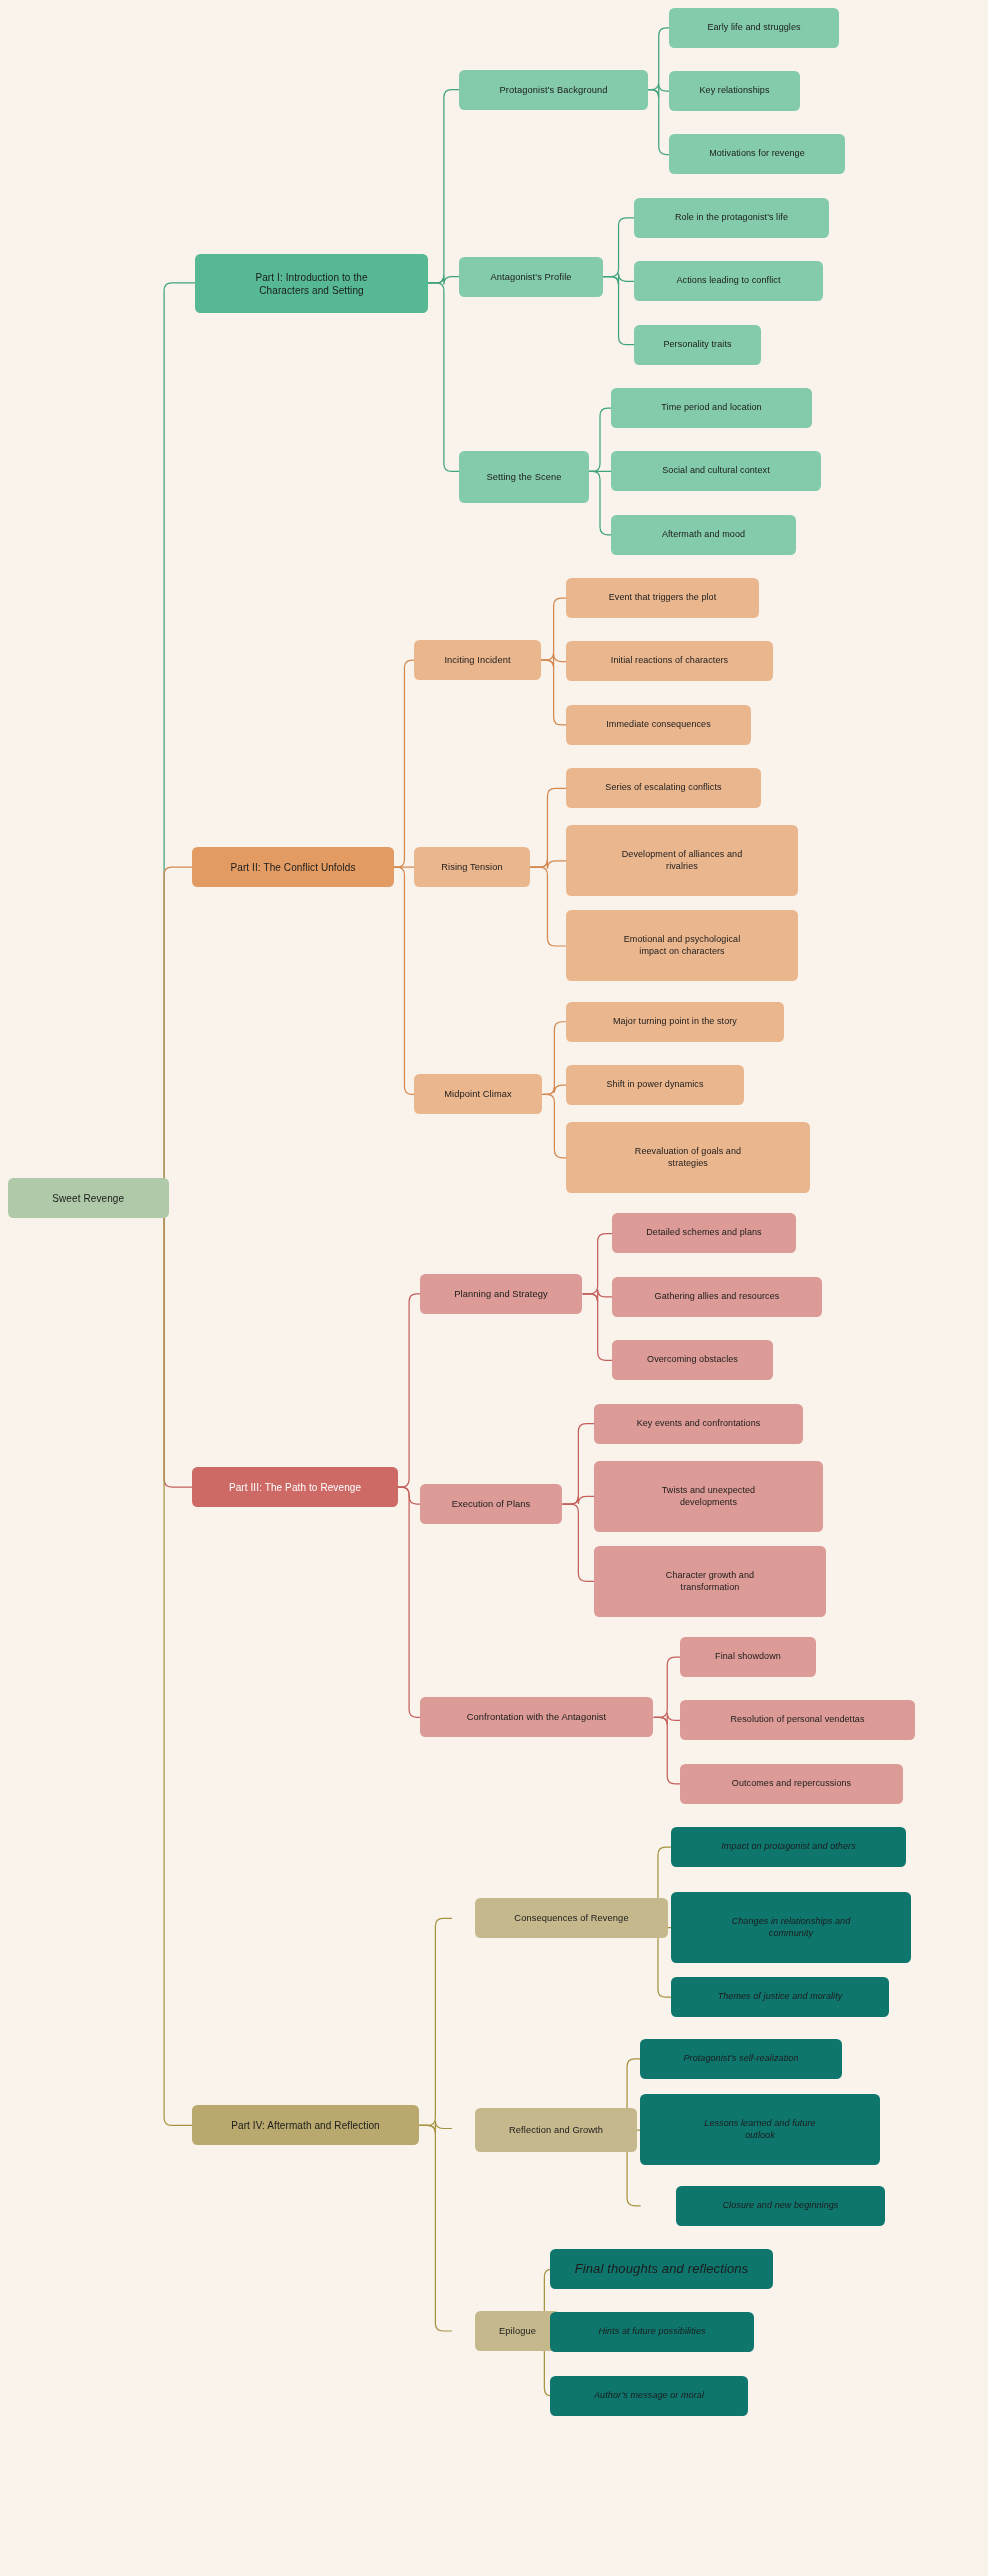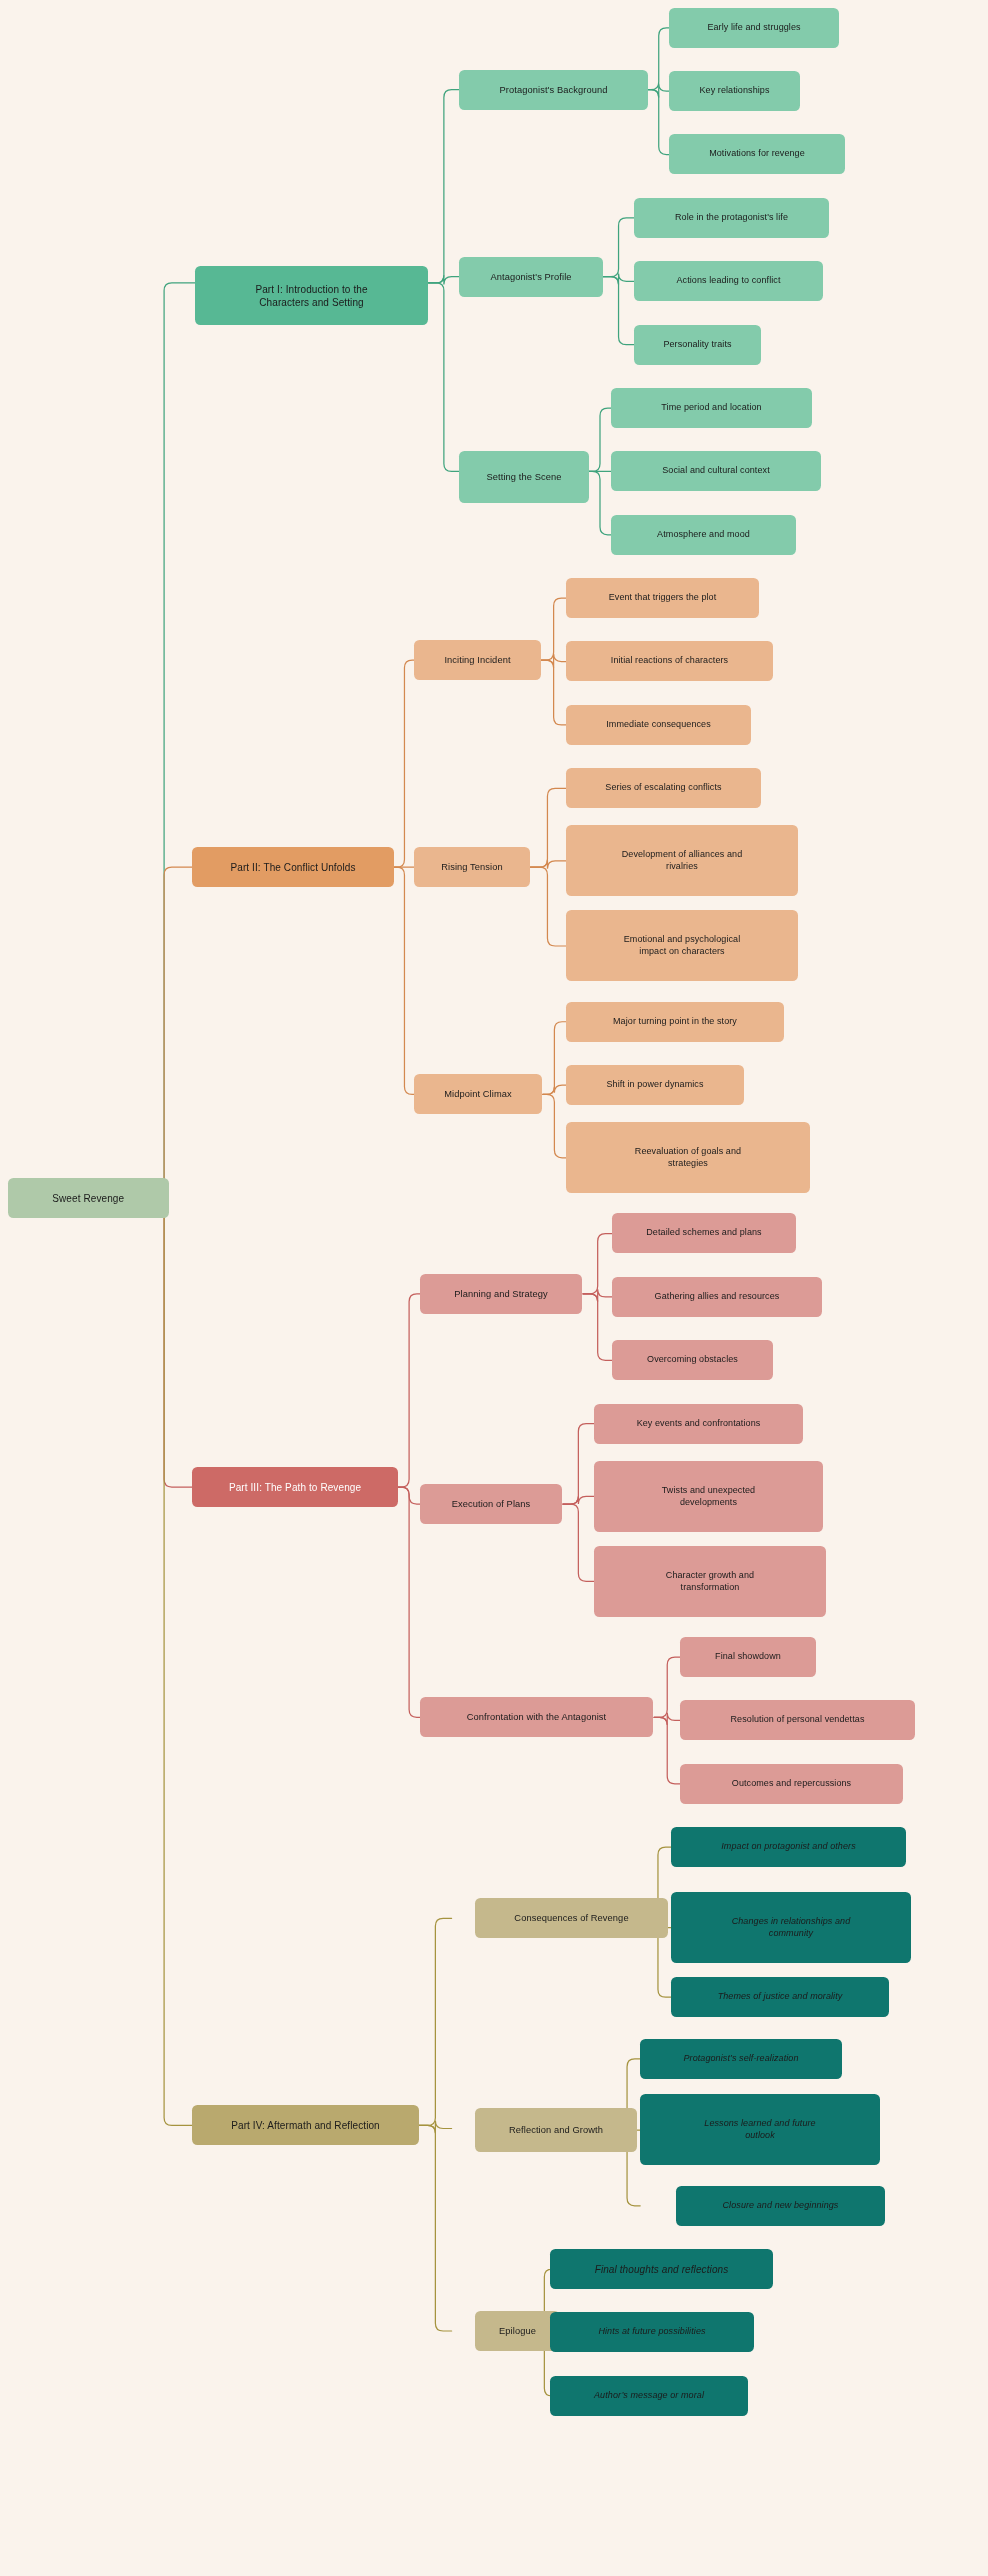--- a/index.html
+++ b/index.html
@@ -114,34 +114,34 @@
       <path d="M 794 2754 L 801 2754 Q 811 2754 811 2744 L 811 2674 Q 811 2664 821 2664 L 828 2664" fill="none" stroke="#a5933f" stroke-width="1.6" stroke-linecap="round"></path>
       <path d="M 794 2754 L 801 2754 Q 811 2754 811 2764 L 811 2746 Q 811 2756 821 2756 L 828 2756" fill="none" stroke="#a5933f" stroke-width="1.6" stroke-linecap="round"></path>
       <path d="M 794 2754 L 801 2754 Q 811 2754 811 2764 L 811 2844 Q 811 2854 821 2854 L 828 2854" fill="none" stroke="#a5933f" stroke-width="1.6" stroke-linecap="round"></path>
       <path d="M 542 2750 L 553 2750 Q 563 2750 563 2760 L 563 3006 Q 563 3016 573 3016 L 584 3016" fill="none" stroke="#a5933f" stroke-width="1.6" stroke-linecap="round"></path>
       <path d="M 694 3016 L 694 3016 Q 704 3016 704 3006 L 704 2946 Q 704 2936 714 2936 L 712 2936" fill="none" stroke="#a5933f" stroke-width="1.6" stroke-linecap="round"></path>
       <path d="M 694 3016 L 694 3016 Q 704 3016 704 3026 L 704 3008 Q 704 3018 714 3018 L 712 3018" fill="none" stroke="#a5933f" stroke-width="1.6" stroke-linecap="round"></path>
       <path d="M 694 3016 L 694 3016 Q 704 3016 704 3026 L 704 3090 Q 704 3100 714 3100 L 712 3100" fill="none" stroke="#a5933f" stroke-width="1.6" stroke-linecap="round"></path>
     </svg>
   <div id="node-layer">
       <div class="node root" style="left: 7.7px; top: 1178px; width: 161px; height: 40px; font-size: 10px;"><span>Sweet Revenge</span></div>
-      <div class="node part p1" style="left: 195px; top: 266px; width: 233px; height: 59px; font-size: 10px;"><span>Part I: Introduction to the
+      <div class="node part p1" style="left: 195px; top: 254px; width: 233px; height: 59px; font-size: 10px;"><span>Part I: Introduction to the
 Characters and Setting</span></div>
       <div class="node sub1" style="left: 459px; top: 70px; width: 189px; height: 40px; font-size: 9.3px;"><span>Protagonist's Background</span></div>
       <div class="node leaf1" style="left: 669px; top: 7.7px; width: 170px; height: 40px; font-size: 9px;"><span>Early life and struggles</span></div>
       <div class="node leaf1" style="left: 669px; top: 71px; width: 131px; height: 40px; font-size: 9px;"><span>Key relationships</span></div>
       <div class="node leaf1" style="left: 669px; top: 134px; width: 176px; height: 40px; font-size: 9px;"><span>Motivations for revenge</span></div>
       <div class="node sub1" style="left: 459px; top: 257px; width: 144px; height: 40px; font-size: 9.3px;"><span>Antagonist's Profile</span></div>
       <div class="node leaf1" style="left: 634px; top: 198px; width: 195px; height: 40px; font-size: 9px;"><span>Role in the protagonist's life</span></div>
       <div class="node leaf1" style="left: 634px; top: 261px; width: 189px; height: 40px; font-size: 9px;"><span>Actions leading to conflict</span></div>
       <div class="node leaf1" style="left: 634px; top: 325px; width: 127px; height: 40px; font-size: 9px;"><span>Personality traits</span></div>
       <div class="node sub1" style="left: 459px; top: 451px; width: 130px; height: 52px; font-size: 9.3px;"><span>Setting the Scene</span></div>
       <div class="node leaf1" style="left: 611px; top: 388px; width: 201px; height: 40px; font-size: 9px;"><span>Time period and location</span></div>
       <div class="node leaf1" style="left: 611px; top: 451px; width: 210px; height: 40px; font-size: 9px;"><span>Social and cultural context</span></div>
-      <div class="node leaf1" style="left: 611px; top: 515px; width: 185px; height: 40px; font-size: 9px;"><span>Atmosphere and mood</span></div>
+      <div class="node leaf1" style="left: 611px; top: 515px; width: 185px; height: 40px; font-size: 9px;"><span>Aftermath and mood</span></div>
       <div class="node part p2" style="left: 192px; top: 847px; width: 202px; height: 40px; font-size: 10px;"><span>Part II: The Conflict Unfolds</span></div>
       <div class="node sub2" style="left: 414px; top: 640px; width: 127px; height: 40px; font-size: 9.3px;"><span>Inciting Incident</span></div>
       <div class="node leaf2" style="left: 566px; top: 578px; width: 193px; height: 40px; font-size: 9px;"><span>Event that triggers the plot</span></div>
       <div class="node leaf2" style="left: 566px; top: 641px; width: 207px; height: 40px; font-size: 9px;"><span>Initial reactions of characters</span></div>
       <div class="node leaf2" style="left: 566px; top: 705px; width: 185px; height: 40px; font-size: 9px;"><span>Immediate consequences</span></div>
       <div class="node sub2" style="left: 414px; top: 847px; width: 116px; height: 40px; font-size: 9.3px;"><span>Rising Tension</span></div>
       <div class="node leaf2" style="left: 566px; top: 768px; width: 195px; height: 40px; font-size: 9px;"><span>Series of escalating conflicts</span></div>
       <div class="node leaf2" style="left: 566px; top: 825px; width: 232px; height: 71px; font-size: 9px;"><span>Development of alliances and
 rivalries</span></div>
       <div class="node leaf2" style="left: 566px; top: 910px; width: 232px; height: 71px; font-size: 9px;"><span>Emotional and psychological
@@ -171,18 +171,18 @@
       <div class="node leaf4" style="left: 671px; top: 1827px; width: 235px; height: 40px; font-size: 9px;"><span>Impact on protagonist and others</span></div>
       <div class="node leaf4" style="left: 671px; top: 1892px; width: 240px; height: 71px; font-size: 9px;"><span>Changes in relationships and
 community</span></div>
       <div class="node leaf4" style="left: 671px; top: 1977px; width: 218px; height: 40px; font-size: 9px;"><span>Themes of justice and morality</span></div>
       <div class="node sub4" style="left: 451px; top: 2108px; width: 162px; height: 44px; font-size: 9.3px; align-items: center;"><span>Reflection and Growth</span></div>
       <div class="node leaf4" style="left: 640px; top: 2039px; width: 202px; height: 40px; font-size: 9px;"><span>Protagonist’s self-realization</span></div>
       <div class="node leaf4" style="left: 640px; top: 2094px; width: 240px; height: 71px; font-size: 9px;"><span>Lessons learned and future
 outlook</span></div>
       <div class="node leaf4" style="left: 640px; top: 2186px; width: 209px; height: 40px; font-size: 9px; margin-left: 36px;"><span>Closure and new beginnings</span></div>
       <div class="node sub4" style="left: 451px; top: 2311px; width: 85px; height: 40px; font-size: 9.3px;"><span>Epilogue</span></div>
-      <div class="node leaf4" style="left: 550px; top: 2249px; width: 223px; height: 40px; font-size: 10px;"><span>Final thoughts and reflections</span></div>
+      <div class="node leaf4" style="left: 550px; top: 2249px; width: 223px; height: 40px; font-size: 13px;"><span>Final thoughts and reflections</span></div>
       <div class="node leaf4" style="left: 550px; top: 2312px; width: 204px; height: 40px; font-size: 9px;"><span>Hints at future possibilities</span></div>
       <div class="node leaf4" style="left: 550px; top: 2376px; width: 198px; height: 40px; font-size: 9px;"><span>Author’s message or moral</span></div>
     </div>
 </div>
 
 
 </body></html>

